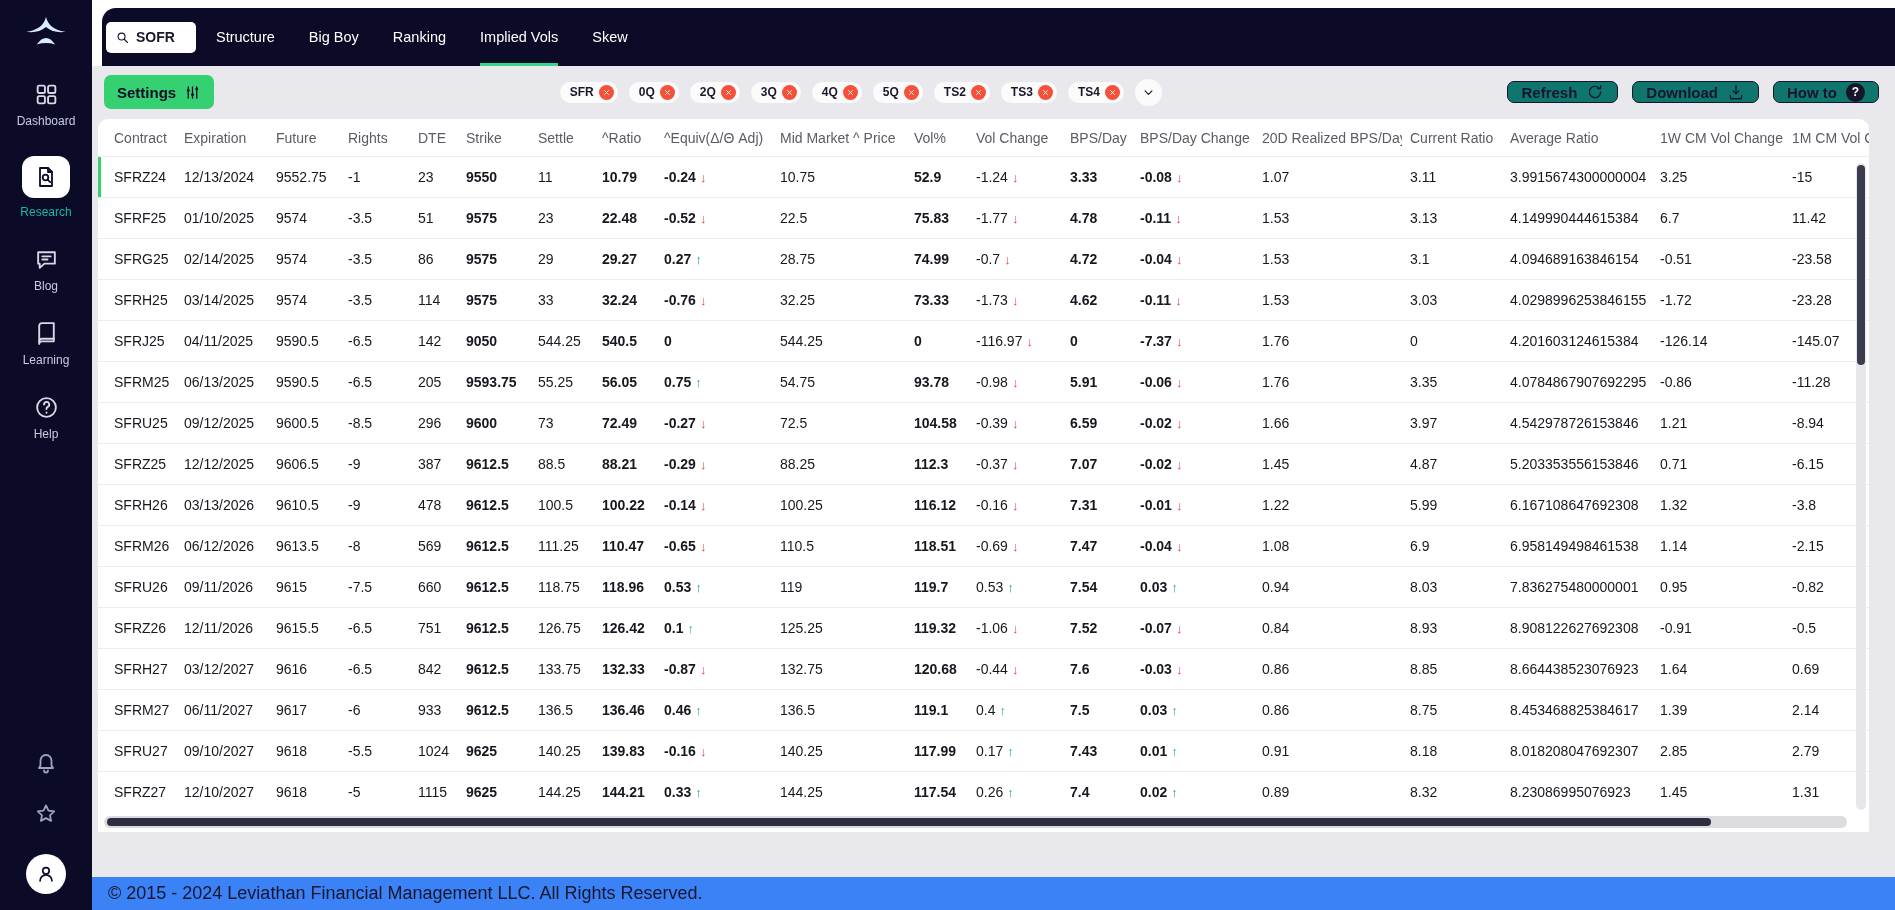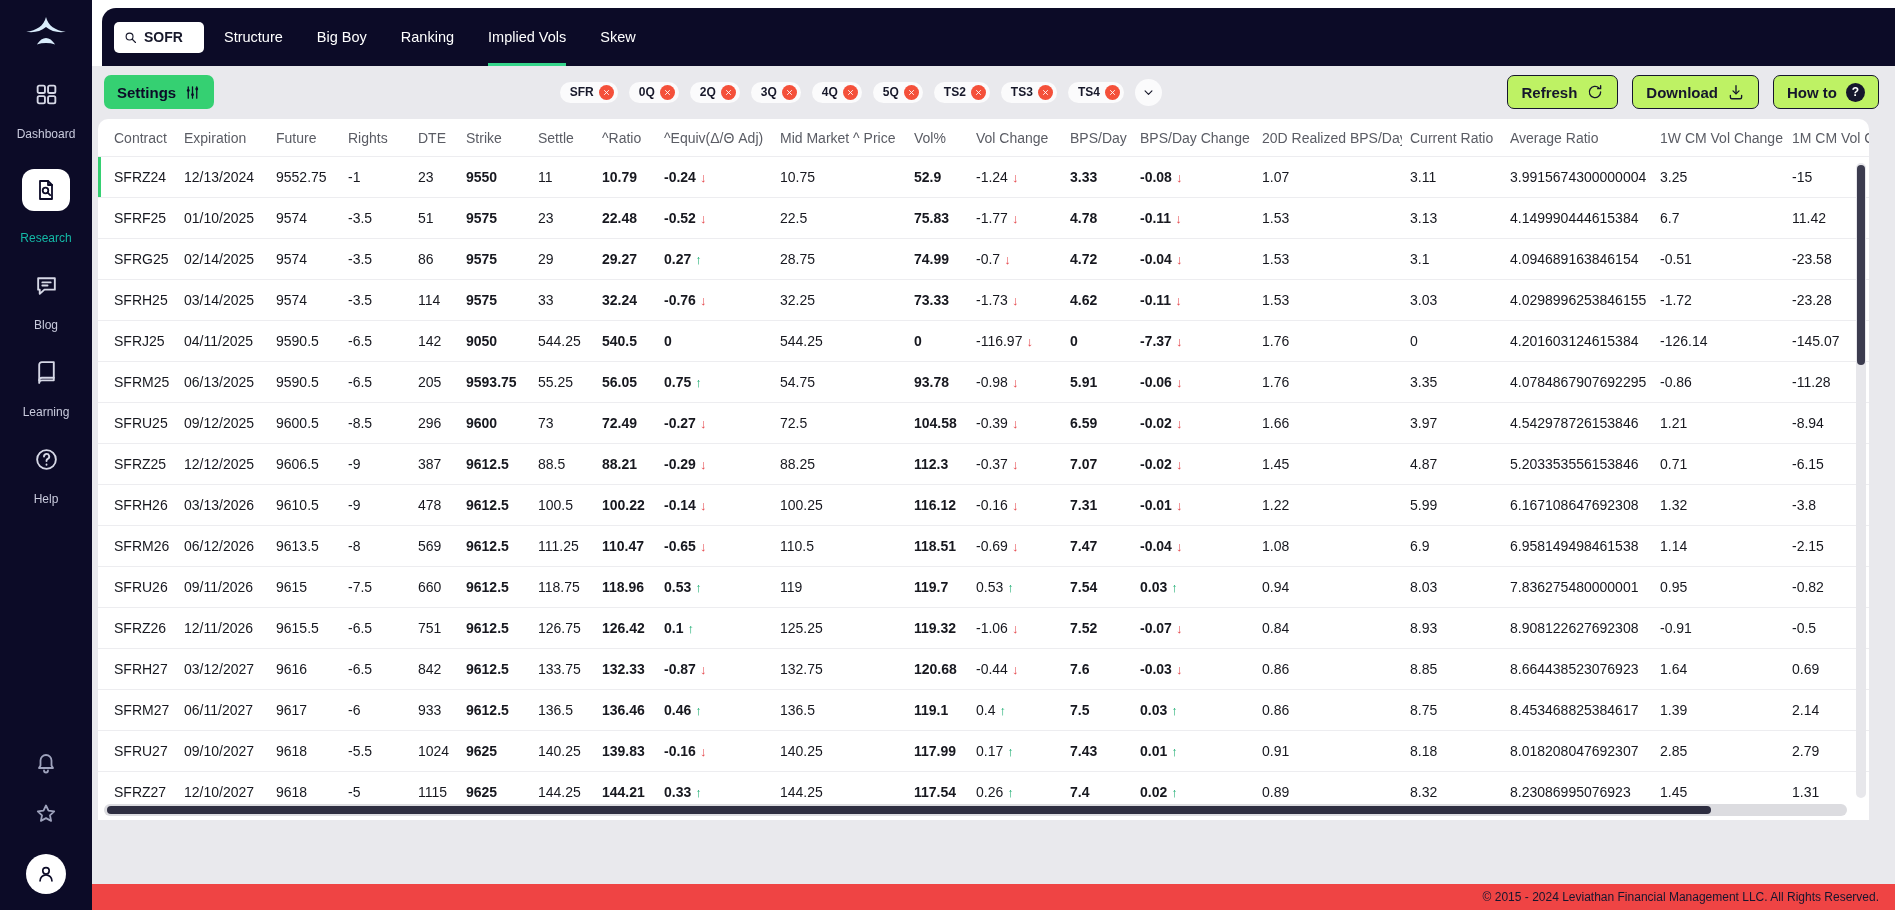--- a/index.html
+++ b/index.html
@@ -5,83 +5,83 @@
   * { margin:0; padding:0; box-sizing:border-box; }
   html,body { width:1895px; height:910px; overflow:hidden; }
   body { font-family:"Liberation Sans", sans-serif; background:#e9e9ed; }
   .app { display:flex; width:100%; height:100%; }
 
   
   .sidebar { width:92px; background:#0c0b27; display:flex; flex-direction:column; align-items:center; flex-shrink:0; padding:14px 0 16px; }
   .logo { width:48px; height:34px; color:#d9ecfb; cursor:pointer; }
   .logo svg { width:100%; height:100%; fill:currentColor; }
   .side-nav { display:flex; flex-direction:column; align-items:center; gap:28px; margin-top:34px; width:100%; }
-  .side-item { display:flex; flex-direction:column; align-items:center; gap:20px; cursor:pointer; width:100%; }
+  .side-item { display:flex; flex-direction:column; align-items:center; gap:7px; cursor:pointer; width:100%; }
   .side-icon-box { width:25px; height:25px; color:#d6d8e6; display:flex; align-items:center; justify-content:center; }
   .side-icon-box svg { width:100%; height:100%; }
   .side-item.active .side-icon-box { width:48px; height:42px; background:#ffffff; border-radius:12px; color:#0c0b27; }
   .side-item.active .side-icon-box svg { width:24px; height:24px; }
   .side-label { font-size:12px; color:#c9cbdd; }
   .side-item.active .side-label { color:#14b8a6; }
   .side-bottom { margin-top:auto; display:flex; flex-direction:column; align-items:center; gap:28px; }
   .side-glyph { width:24px; height:24px; color:#9fa3bd; cursor:pointer; }
   .side-glyph svg { width:100%; height:100%; }
   .avatar { width:40px; height:40px; border-radius:50%; background:#fff; color:#0c0b27; display:flex; align-items:center; justify-content:center; cursor:pointer; }
   .avatar svg { width:22px; height:22px; }
   svg.st { fill:none; stroke:currentColor; stroke-width:1.8; stroke-linecap:round; stroke-linejoin:round; }
 
   
   .main { flex:1; display:flex; flex-direction:column; min-width:0; }
   .nav-wrap { background:#ffffff; padding:8px 0 0 10px; }
-  .navbar { height:58px; background:#0c0b27; border-radius:14px 0 0 0; display:flex; align-items:stretch; padding:0 12px; }
+  .navbar { height:58px; background:#0c0b27; border-radius:14px 0 0 0; display:flex; align-items:stretch; padding:0 4px; }
   .search-box { align-self:center; display:flex; align-items:center; gap:6px; background:#fff; border-radius:5px; height:31px; padding:0 9px; width:90px; }
   .search-box .sicon { width:15px; height:15px; color:#17182a; flex-shrink:0; }
   .search-box .sicon svg { width:100%; height:100%; }
   .search-input { border:none; outline:none; width:100%; font-family:"Liberation Sans",sans-serif; font-weight:700; font-size:14px; color:#17182a; background:transparent; }
   .tabs { display:flex; margin-left:20px; gap:34px; }
   .tab { display:flex; align-items:center; color:#ffffff; font-size:14.5px; font-weight:400; border-bottom:3px solid transparent; padding-top:3px; cursor:pointer; white-space:nowrap; }
   .tab.active { border-bottom-color:#35d58b; }
 
   
   .toolbar { display:flex; align-items:center; padding:9px 16px 8px 12px; gap:22px; }
   .settings-btn { display:flex; align-items:center; gap:8px; background:#35d072; color:#0c0b27; border:none; border-radius:7px; height:34px; padding:0 13px; font-family:"Liberation Sans",sans-serif; font-weight:700; font-size:15px; cursor:pointer; }
   .bicon { width:17px; height:17px; display:flex; }
   .bicon svg { width:100%; height:100%; }
   .chips { flex:1; display:flex; justify-content:center; align-items:center; gap:11px; }
   .chip { display:flex; align-items:center; gap:5px; background:#fbfbfc; border-radius:11px; padding:3px 4px 3px 10px; font-size:12px; font-weight:700; color:#17182a; }
   .chip-x { width:15px; height:15px; border-radius:50%; background:#f4503a; color:#fff; display:flex; align-items:center; justify-content:center; cursor:pointer; }
   .chip-x svg { width:7px; height:7px; stroke-width:3; }
   .chips-expand { width:27px; height:27px; border-radius:50%; background:#fbfbfc; color:#17182a; display:flex; align-items:center; justify-content:center; cursor:pointer; border:none; }
   .chips-expand svg { width:15px; height:15px; }
   .right-btns { display:flex; gap:14px; }
-  .tool-btn { display:flex; align-items:center; gap:9px; background:#bef264; border:1.5px solid #15162c; border-radius:7px; height:34px; padding:0 13px; font-family:"Liberation Sans",sans-serif; font-weight:700; font-size:15px; color:#15162c; cursor:pointer; }
+  .tool-btn { display:flex; align-items:center; gap:9px; background:#0f766e; border:1.5px solid #15162c; border-radius:7px; height:22px; padding:0 13px; font-family:"Liberation Sans",sans-serif; font-weight:700; font-size:15px; color:#15162c; cursor:pointer; }
   .tool-btn .bicon { width:18px; height:18px; }
   .q-circle { width:19px; height:19px; border-radius:50%; background:#15162c; color:#fff; font-size:12px; font-weight:700; display:flex; align-items:center; justify-content:center; }
 
   
-  .table-card { position:relative; margin:2px 26px 0 6px; background:#fff; border-radius:10px 10px 0 0; overflow:hidden; padding-bottom:8px; }
+  .table-card { position:relative; margin:2px 26px 0 6px; background:#fff; border-radius:10px 10px 0 0; overflow:hidden; padding-bottom:20px; }
   .table-clip { overflow:hidden; width:100%; }
   table { border-collapse:collapse; table-layout:fixed; width:1836px; }
   th { text-align:left; font-size:14px; font-weight:400; color:#5a5c64; padding:11px 8px 10px; white-space:nowrap; overflow:hidden; }
   td { font-size:14px; color:#17181f; padding:12px 8px; border-top:1px solid #ededf0; white-space:nowrap; }
   th:first-child, td:first-child { padding-left:16px; }
   td.b { font-weight:700; }
   .arr { margin-left:4px; font-size:13px; }
   .arr.down { color:#e5484d; }
   .arr.up { color:#12a96b; }
   tbody tr { cursor:pointer; }
   tbody tr:first-child td:first-child { box-shadow:inset 3px 0 0 #35d072; }
 
   .vscroll { position:absolute; top:44px; bottom:22px; right:3px; width:10px; background:#e7e7eb; border-radius:5px; }
   .vscroll .thumb { position:absolute; top:2px; left:1px; width:8px; height:200px; background:#3c3c4f; border-radius:4px; cursor:pointer; }
   .hscroll { position:absolute; left:6px; right:22px; bottom:4px; height:12px; background:#dcdce0; border-radius:6px; }
   .hscroll .thumb { position:absolute; top:2px; left:3px; height:8px; width:92%; background:#2e2e41; border-radius:4px; cursor:pointer; }
 
   
-  .footer { margin-top:auto; background:#ef4444; padding:6px 16px; text-align:right; font-size:12px; color:#16162e; }
+  .footer { margin-top:auto; background:#3b82f6; padding:6px 16px; font-size:18px; color:#16162e; }
 </style>
 </head>
 <body>
 
 <div class="app">
 
   <aside class="sidebar">
     <div class="logo">
       <svg viewBox="0 0 34 24">
         <path d="M17 2 C15.6 8.2 10.4 11.4 3 12.6 C8.4 13.4 13.2 12.4 17 9.2 C20.8 12.4 25.6 13.4 31 12.6 C23.6 11.4 18.4 8.2 17 2 Z"></path>

